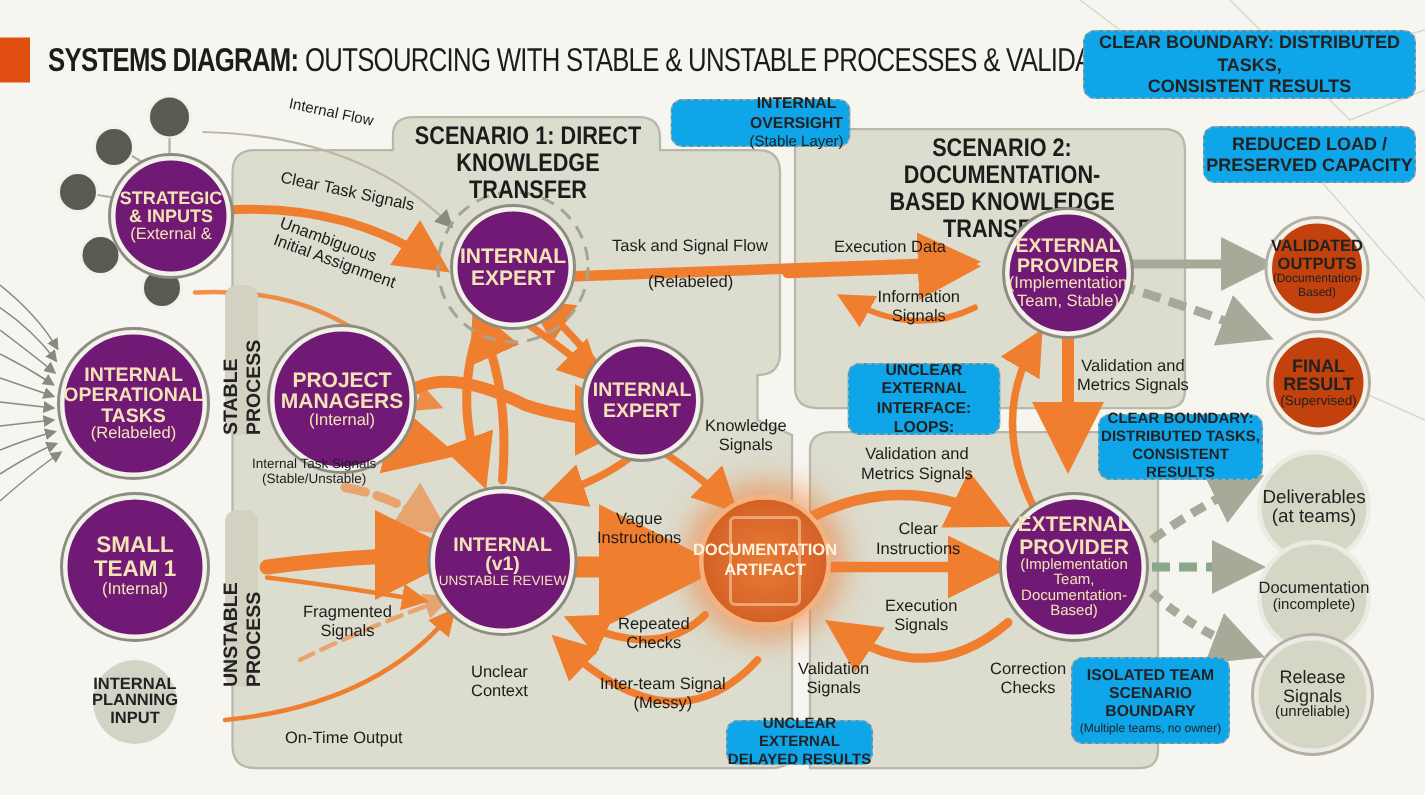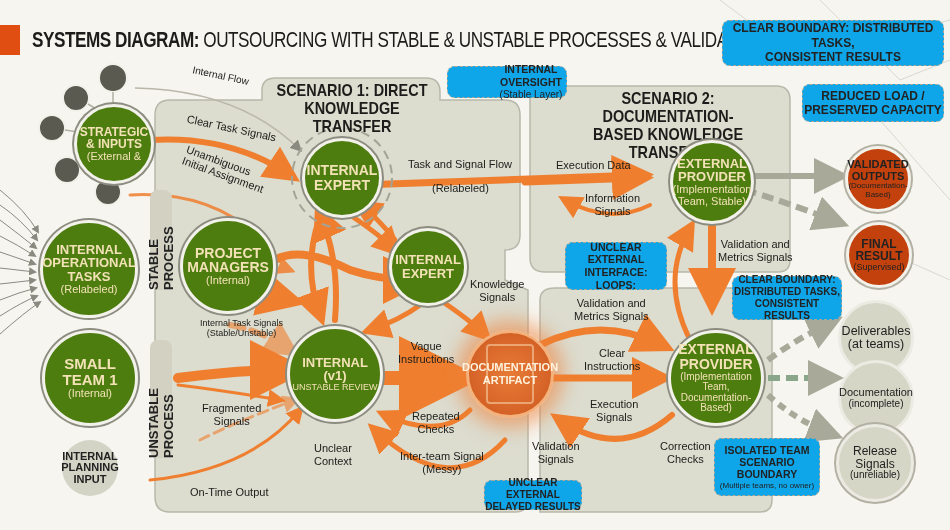--- a/index.html
+++ b/index.html
@@ -20,21 +20,21 @@
   .panel-title { position: absolute; font-weight: 700; text-align: center; line-height: 18px; font-size: 17px; transform: scaleX(0.85); }
   .callout {
     position: absolute; background: #0ea5e9; border: 1.5px dashed #a8a898;
     border-radius: 8px; text-align: center; font-weight: 700; color: #222;
     display: flex; flex-direction: column; justify-content: center; align-items: center;
   }
   .callout .sub { font-weight: 400; font-size: 10px; }
 
   .node {
     position: absolute; border-radius: 50%;
-    background: #4d7c0f; border: 3px solid #f2f1ea;
+    background: #701a75; border: 3px solid #f2f1ea;
     box-shadow: 0 0 0 2px #8d8c80;
     display: flex; flex-direction: column; justify-content: center; align-items: center;
     text-align: center; color: #f3e2b6; font-weight: 700; line-height: 1.05;
   }
   .node .sub { font-weight: 400; font-size: 11px; color: #f3e2b6; }
   .node.light {
     background: #c2410c; color: #222; box-shadow: 0 0 0 2px #b1b0a2;
   }
   .node.light .sub { color: #222; }
   .node.plain { background: #d6d6c7; box-shadow: none; border-color: #ecebe3; color: #222; font-weight: 400; }
@@ -308,21 +308,21 @@
   <div>Signals</div>
 </div>
 <div class="lbl" style="left:718px; top:238px;">
   <div>Validation and</div>
   <div>Metrics Signals</div>
 </div>
 <div class="lbl" style="left:470px; top:278px;">
   <div>Knowledge</div>
   <div>Signals</div>
 </div>
-<div class="lbl" style="left:168px; top:318px; font-size:9px;margin-left:32px;">
+<div class="lbl" style="left:168px; top:304px; font-size:9px;">
   <div>Internal Task Signals</div>
   <div>(Stable/Unstable)</div>
 </div>
 <div class="lbl" style="left:398px; top:340px;">
   <div>Vague</div>
   <div>Instructions</div>
 </div>
 <div class="lbl" style="left:574px; top:297px;">
   <div>Validation and</div>
   <div>Metrics Signals</div>

